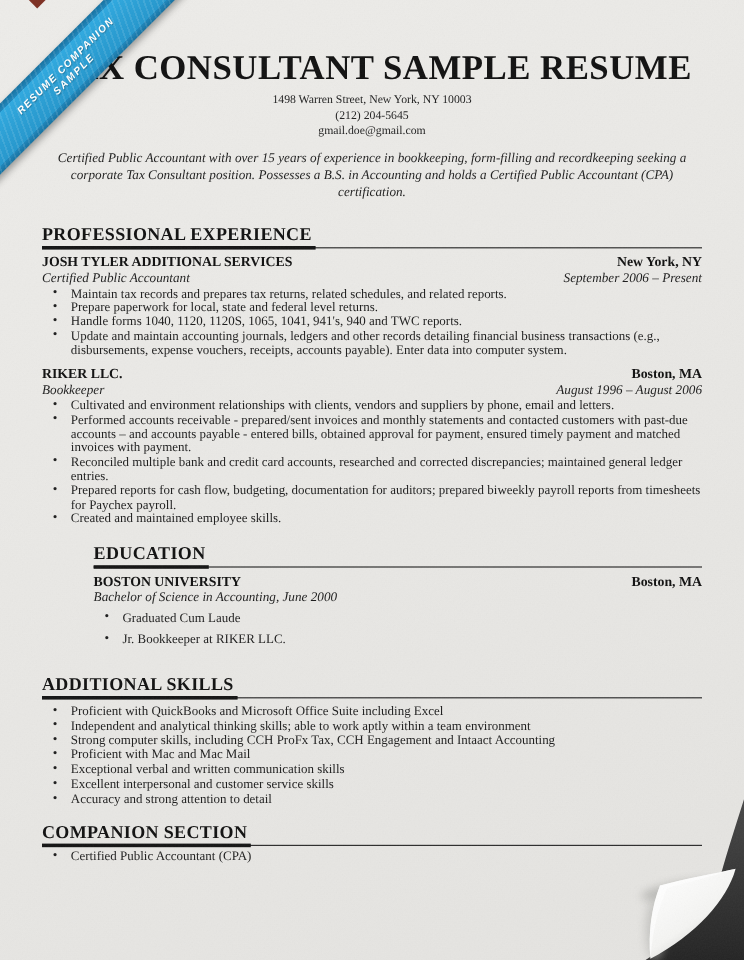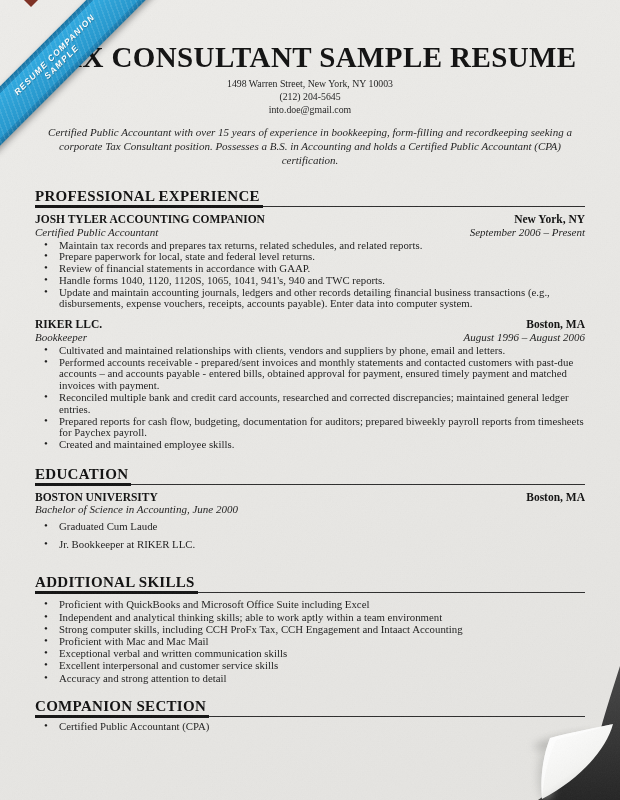--- a/index.html
+++ b/index.html
@@ -26,21 +26,21 @@
     text-align:center;color:#1d1d1d;
   }
   
   .content{padding:0 35px;}
   .sec-head{border-bottom:1.5px solid #2d2d2d;line-height:17px;}
   .sec-title{
     display:inline-block;font-size:15px;font-weight:bold;letter-spacing:.3px;
     border-bottom:3px solid #141414;margin-bottom:-2px;padding-right:3px;color:#111;
   }
   .sec-pe{margin-top:20px;}
-  .sec-edu{margin-top:14px;}
+  .sec-edu{margin-top:14px;margin-left:43px;}
   .sec-skills{margin-top:22px;}
   .sec-add{margin-top:13px;}
   .row{display:flex;justify-content:space-between;align-items:baseline;}
   .row.head{font-weight:bold;font-size:11.5px;line-height:12.5px;margin-top:6px;color:#111;}
   .row.sub{font-style:italic;font-size:11px;line-height:12px;gap:14px;}
   .entry + .entry{margin-top:8px;}
   ul.blist{margin:2px 0 0;padding:0;list-style:none;font-size:10.8px;line-height:11.8px;color:#1c1c1c;}
   ul.blist li{position:relative;padding-left:24px;}
   .blt{position:absolute;left:9px;top:-1px;}
   .blt::before{content:"\2022";font-size:11px;}
@@ -82,61 +82,60 @@
 </head>
 <body>
 
 <div class="paper">
 
   <div class="doc-header">
     <h1 class="doc-title">TAX CONSULTANT SAMPLE RESUME</h1>
     <div class="contact-block">
       <div class="contact-line">1498 Warren Street, New York, NY 10003</div>
       <div class="contact-line">(212) 204-5645</div>
-      <div class="contact-line">into.doe@gmail.com</div>
+      <div class="contact-line">gmail.doe@gmail.com</div>
     </div>
     <p class="summary">Certified Public Accountant with over 15 years of experience in bookkeeping, form-filling and recordkeeping seeking a corporate Tax Consultant position. Possesses a B.S. in Accounting and holds a Certified Public Accountant (CPA) certification.</p>
   </div>
 
   <div class="content">
 
     <section class="sec sec-pe">
       <div class="sec-head">
         <span class="sec-title">PROFESSIONAL EXPERIENCE</span>
       </div>
 
       <div class="entry">
         <div class="row head">
-          <span>JOSH TYLER ACCOUNTING COMPANION</span>
+          <span>JOSH TYLER ADDITIONAL SERVICES</span>
           <span>New York, NY</span>
         </div>
         <div class="row sub">
           <span>Certified Public Accountant</span>
           <span>September 2006 – Present</span>
         </div>
         <ul class="blist">
           <li><span class="blt"></span><span>Maintain tax records and prepares tax returns, related schedules, and related reports.</span></li>
           <li><span class="blt"></span><span>Prepare paperwork for local, state and federal level returns.</span></li>
-          <li><span class="blt"></span><span>Review of financial statements in accordance with GAAP.</span></li>
           <li><span class="blt"></span><span>Handle forms 1040, 1120, 1120S, 1065, 1041, 941's, 940 and TWC reports.</span></li>
           <li><span class="blt"></span><span>Update and maintain accounting journals, ledgers and other records detailing financial business transactions (e.g., disbursements, expense vouchers, receipts, accounts payable). Enter data into computer system.</span></li>
         </ul>
       </div>
 
       <div class="entry">
         <div class="row head">
           <span>RIKER LLC.</span>
           <span>Boston, MA</span>
         </div>
         <div class="row sub">
           <span>Bookkeeper</span>
           <span>August 1996 – August 2006</span>
         </div>
         <ul class="blist">
-          <li><span class="blt"></span><span>Cultivated and maintained relationships with clients, vendors and suppliers by phone, email and letters.</span></li>
+          <li><span class="blt"></span><span>Cultivated and environment relationships with clients, vendors and suppliers by phone, email and letters.</span></li>
           <li><span class="blt"></span><span>Performed accounts receivable - prepared/sent invoices and monthly statements and contacted customers with past-due accounts – and accounts payable - entered bills, obtained approval for payment, ensured timely payment and matched invoices with payment.</span></li>
           <li><span class="blt"></span><span>Reconciled multiple bank and credit card accounts, researched and corrected discrepancies; maintained general ledger entries.</span></li>
           <li><span class="blt"></span><span>Prepared reports for cash flow, budgeting, documentation for auditors; prepared biweekly payroll reports from timesheets for Paychex payroll.</span></li>
           <li><span class="blt"></span><span>Created and maintained employee skills.</span></li>
         </ul>
       </div>
     </section>
 
     <section class="sec sec-edu">
       <div class="sec-head">

